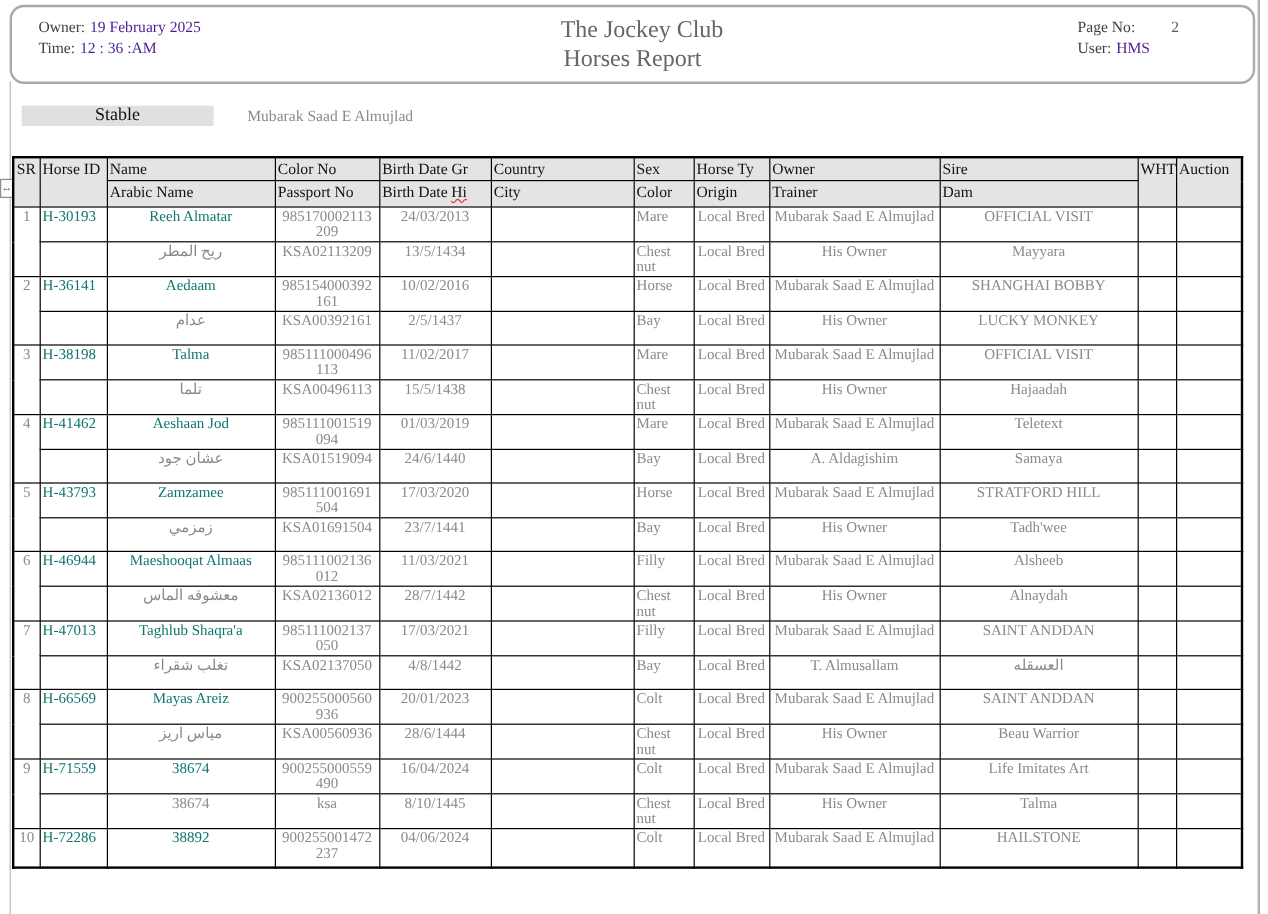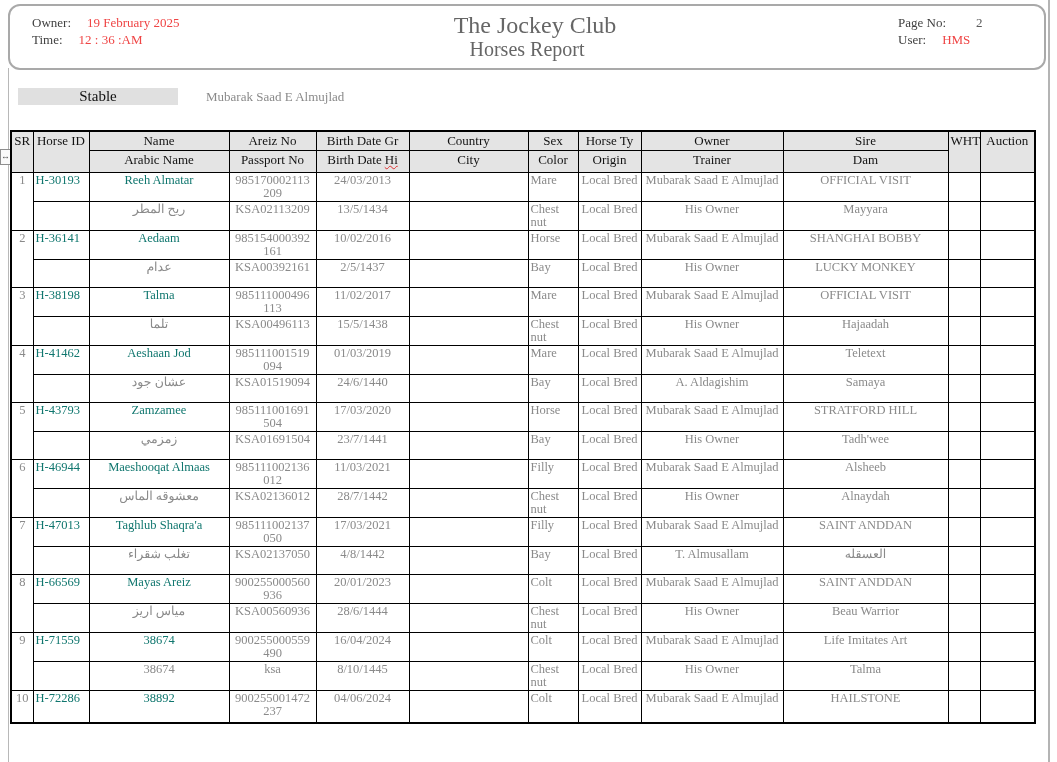--- a/index.html
+++ b/index.html
@@ -6,36 +6,36 @@
   body{width:1057px;height:762px;position:relative;overflow:hidden;font-family:"Liberation Serif",serif;}
   .page{position:absolute;inset:0;background:#ffffff;}
   .left-edge{position:absolute;left:8px;top:68px;width:1px;height:694px;background:#b8b8b8;}
   .right-edge{position:absolute;left:1048px;top:0;width:2px;height:762px;background:#b4b4b4;}
 
   .header-box{position:absolute;left:8px;top:4px;width:1038px;height:66px;border:2px solid #a9a9a9;border-radius:12px;box-sizing:border-box;background:#fff;}
   .hdr-left{position:absolute;left:22px;top:8px;}
   .hdr-right{position:absolute;left:888px;top:8px;}
   .hdr-line{font-size:13px;line-height:17px;white-space:nowrap;}
   .lbl{color:#3f3f3f;}
-  .val{color:#ef4444;margin-left:16px;}
+  .val{color:#4c1d95;margin-left:4px;}
   .val.dark{color:#595959;margin-left:30px;}
   .hdr-center{position:absolute;left:0;right:0;top:7px;text-align:center;}
-  .title{font-size:24px;color:#666666;line-height:24px;padding-left:16px;}
+  .title{font-size:20px;color:#666666;line-height:24px;padding-left:16px;}
   .subtitle{font-size:20px;color:#666666;line-height:20px;margin-top:2px;}
 
   .stable-row{position:absolute;left:18px;top:88px;display:flex;align-items:center;}
   .stable-chip{width:160px;height:17px;background:#e0e0e0;text-align:center;font-size:15px;color:#111;line-height:17px;}
   .stable-value{margin-left:28px;color:#8a8a8a;font-size:13px;line-height:17px;}
 
   .table-handle{position:absolute;left:0;top:149px;width:9px;height:14px;border:1px solid #8e8e8e;background:#fafafa;font-size:9px;color:#555;overflow:hidden;line-height:13px;text-align:center;}
 
   table.horses{position:absolute;left:10px;top:130px;width:1024px;border-collapse:collapse;table-layout:fixed;font-size:12.5px;}
   table.horses{border:2px solid #000;}
   th,td{border:1px solid #000;vertical-align:top;padding:1px 2px;overflow:hidden;box-sizing:border-box;}
-  thead th{background:#e4e4e4;font-weight:normal;color:#121212;font-size:13px;text-align:center;}
+  thead th{background:#e4e4e4;font-weight:normal;color:#121212;font-size:13px;text-align:left;}
   tr.h1 th{height:16px;}
   tr.h2 th{height:22px;}
   td{color:#8a8a8a;line-height:13px;text-align:center;}
   td.dark{color:#0f766e;}
   td.l{text-align:left;}
   tr.r1 td{height:29px;}
   tr.r2 td{height:28px;}
   tr.rp td{height:32px;}
   .wrap-num{max-width:78px;margin:0 auto;word-break:break-all;}
   .squiggle{text-decoration-line:underline;text-decoration-style:wavy;text-decoration-color:#e03030;text-decoration-thickness:1px;margin-left:3px;}
@@ -90,21 +90,21 @@
       <col style="width:142px">
         <col style="width:165px">
         <col style="width:32px">
         <col style="width:55px">
     </colgroup>
     <thead>
       <tr class="h1">
         <th rowspan="2">SR</th>
         <th rowspan="2">Horse ID</th>
         <th>Name</th>
-        <th>Areiz No</th>
+        <th>Color No</th>
         <th>Birth Date Gr</th>
         <th>Country</th>
         <th>Sex</th>
         <th>Horse Ty</th>
         <th>Owner</th>
         <th>Sire</th>
         <th rowspan="2">WHT</th>
         <th rowspan="2">Auction</th>
       </tr>
       <tr class="h2">

